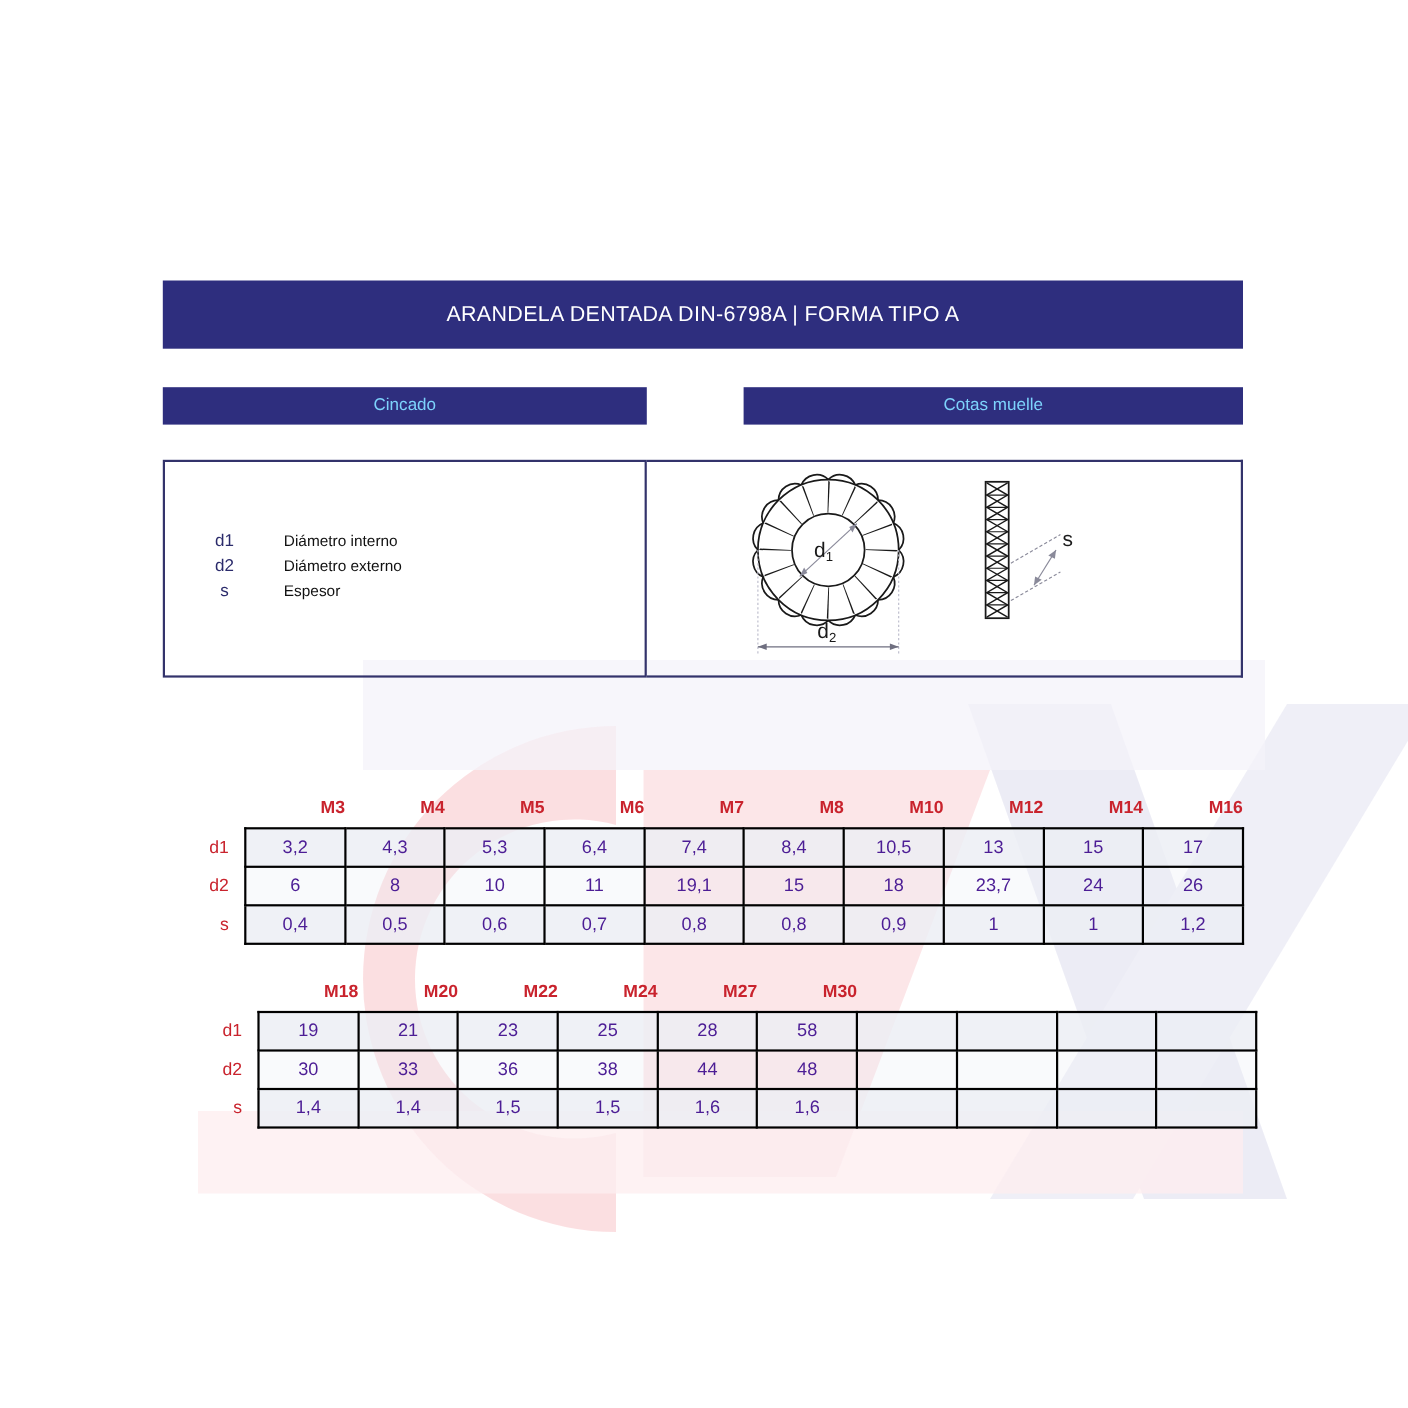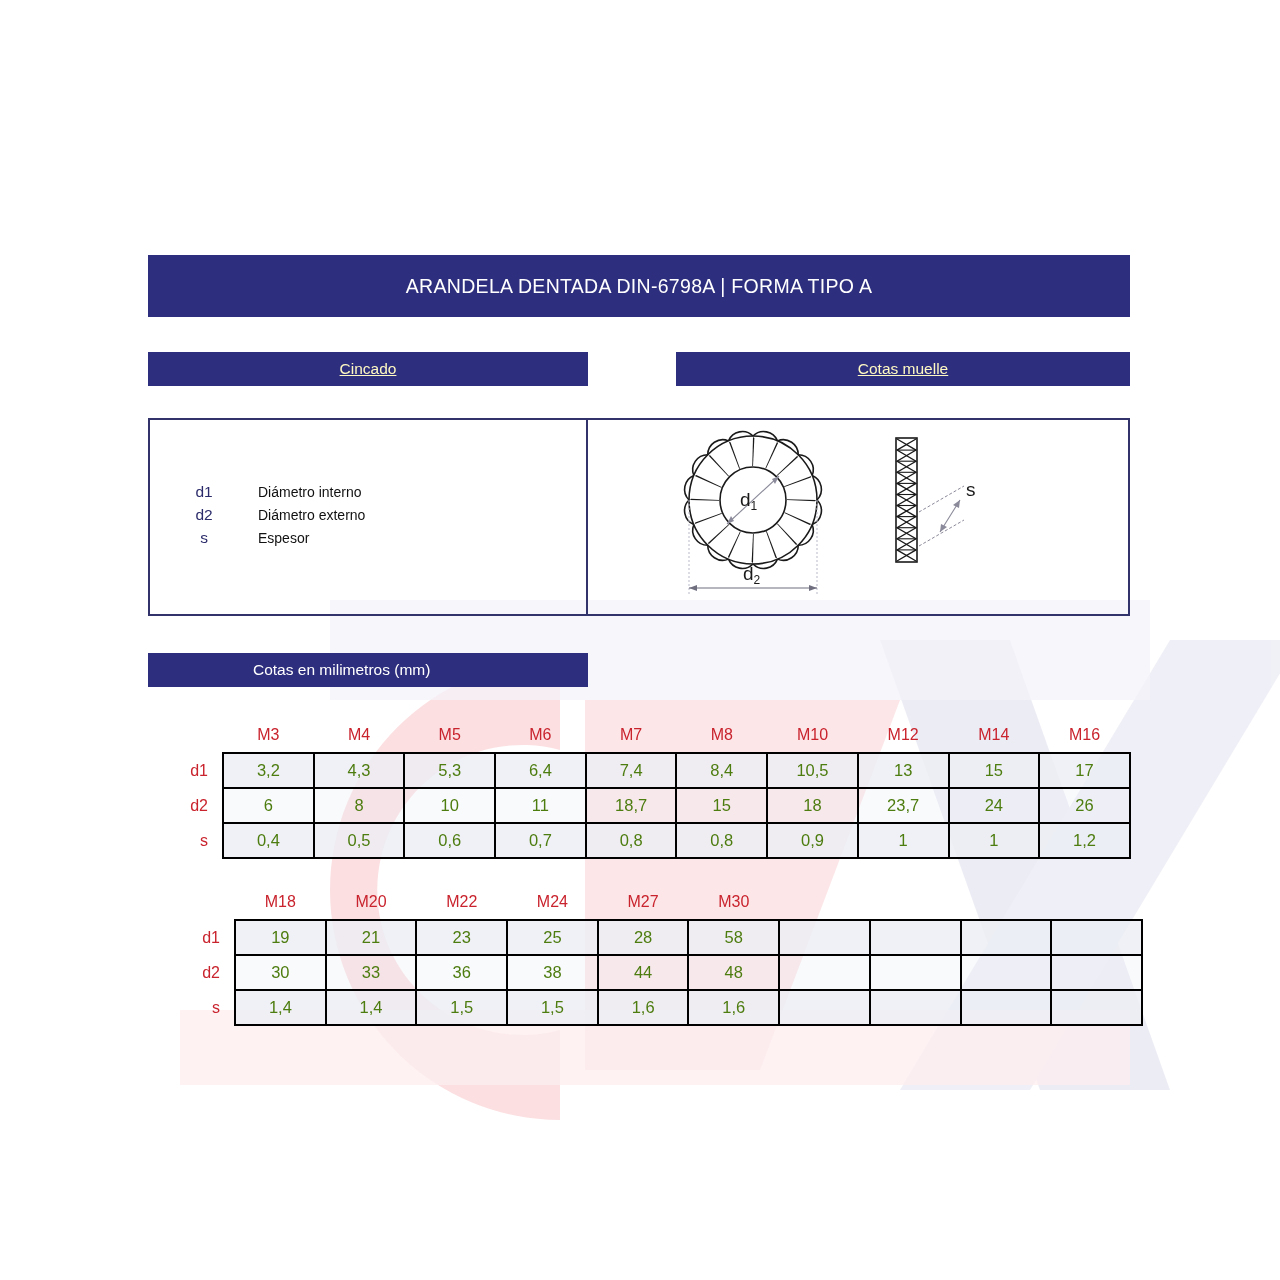--- a/index.html
+++ b/index.html
@@ -53,23 +53,22 @@
   
   .sub-bar {
     position: absolute;
     height: 34px;
     background: #2e2e7e;
     display: flex;
     align-items: center;
     justify-content: center;
   }
   .sub-bar span {
-    color: #fef9c3;
+    color: #7dd3fc;
     font-size: 15.5px;
-    text-decoration: underline;
   }
   #sub-left  { left: 148px; top: 352px; width: 440px; }
   #sub-right { left: 676px; top: 352px; width: 454px; }
 
   
   .panel {
     position: absolute;
     top: 418px;
     height: 198px;
     border: 2px solid #33336b;
@@ -128,23 +127,23 @@
   }
   #table-1 { left: 148px; top: 718px; }
   #table-2 { left: 160px; top: 885px; }
 
   .dim-table col.lbl  { width: 75px; }
   .dim-table col.data { width: 90.7px; }
 
   .dim-table th.colhead {
     height: 34px;
     font-size: 16px;
-    font-weight: normal;
+    font-weight: bold;
     color: #c9232d;
-    text-align: center;
+    text-align: right;
     border: none;
     padding: 0;
     background: transparent;
   }
   .dim-table th.corner {
     border: none;
     background: transparent;
   }
   .dim-table th.rowlabel {
     font-size: 16px;
@@ -153,21 +152,21 @@
     text-align: right;
     padding: 0 14px 0 0;
     border: none;
     background: transparent;
     height: 33px;
   }
   .dim-table td.cell {
     height: 33px;
     text-align: center;
     font-size: 16.5px;
-    color: #4d7c0f;
+    color: #4c1d95;
     border: 2px solid #000000;
     background: rgba(235,238,244,0.82);
     padding: 0;
   }
   .dim-table td.cell.empty {
     color: transparent;
   }
   
   .dim-table tr.row-d2 td.cell {
     background: rgba(235,238,244,0.30);
@@ -311,23 +310,20 @@
       </g>
       <g stroke="#8a8a9a" stroke-width="1.1">
         <line x1="352" y1="112" x2="372" y2="80"></line>
         <polygon points="352,112 353,104 359,107" fill="#8a8a9a" stroke="none"></polygon>
         <polygon points="372,80 371,88 365,85" fill="#8a8a9a" stroke="none"></polygon>
       </g>
       <text x="378" y="76" font-family="'Liberation Sans', sans-serif" font-size="19" fill="#1a1a1a">s</text>
     </svg>
   </div>
 
-  <div id="cotas-bar">
-    <span>Cotas en milimetros (mm)</span>
-  </div>
 
   <table class="dim-table" id="table-1">
     <colgroup>
       <col class="lbl">
       <col class="data">
         <col class="data">
         <col class="data">
         <col class="data">
         <col class="data">
       <col class="data">
@@ -364,21 +360,21 @@
         <td class="cell">13</td>
         <td class="cell">15</td>
         <td class="cell">17</td>
       </tr>
       <tr class="row-d2">
         <th class="rowlabel">d2</th>
         <td class="cell">6</td>
         <td class="cell">8</td>
         <td class="cell">10</td>
         <td class="cell">11</td>
-        <td class="cell">18,7</td>
+        <td class="cell">19,1</td>
         <td class="cell">15</td>
         <td class="cell">18</td>
         <td class="cell">23,7</td>
         <td class="cell">24</td>
         <td class="cell">26</td>
       </tr>
       <tr class="row-s">
         <th class="rowlabel">s</th>
         <td class="cell">0,4</td>
         <td class="cell">0,5</td>

